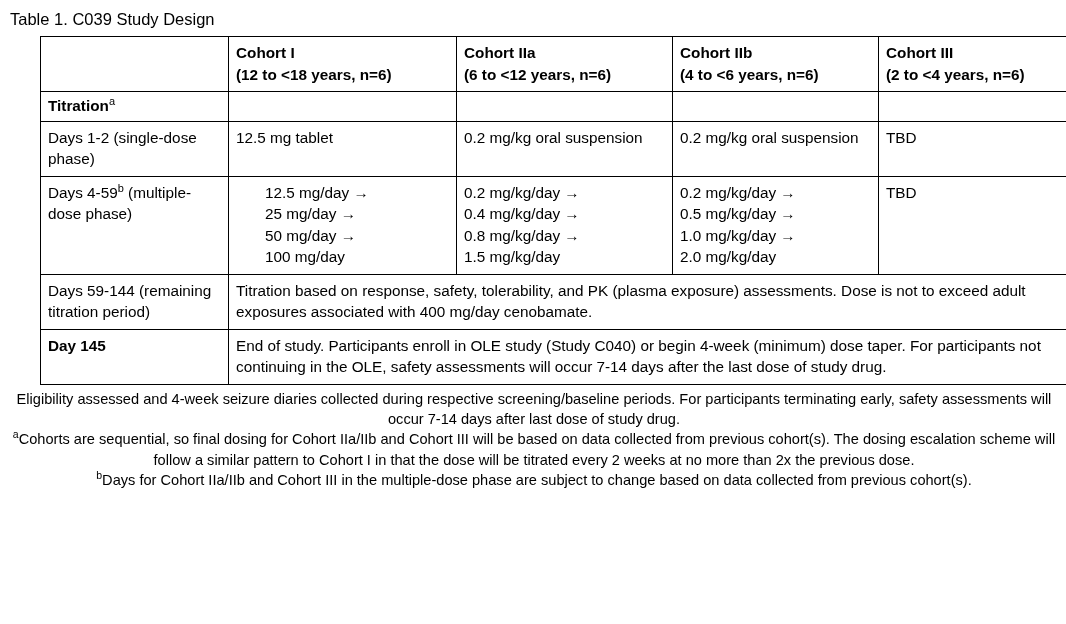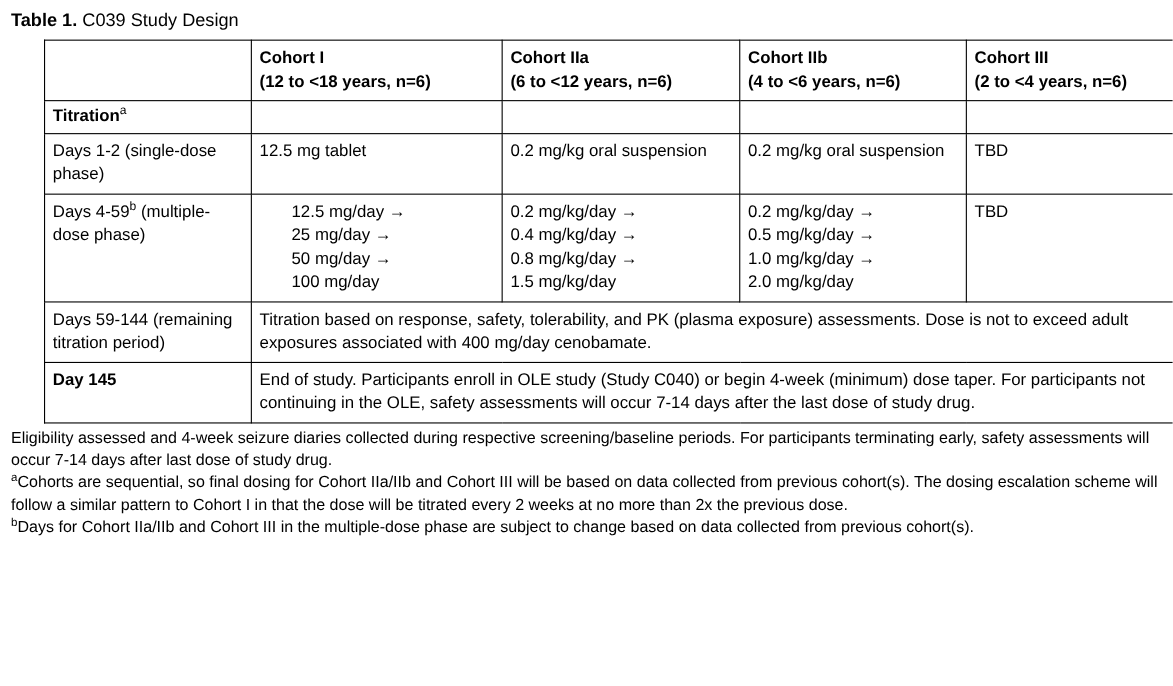--- a/index.html
+++ b/index.html
@@ -18,21 +18,21 @@
     padding: 6px 8px 0 8px;
     box-sizing: border-box;
     width: 1066px;
   }
   .caption {
     font-size: 16.5px;
     line-height: 22px;
     margin: 2px 0 6px 2px;
   }
   .caption .cap-label {
-    font-weight: bold;
+    font-weight: normal;
   }
   table.study {
     border-collapse: collapse;
     width: 1048px;
     table-layout: fixed;
     margin-left: 32px;
   }
   table.study td {
     border: 1px solid #000000;
     vertical-align: top;
@@ -57,20 +57,21 @@
     font-weight: bold;
   }
   .spacer-row td {
     height: 10px;
     padding: 0;
   }
   .notes {
     margin: 4px 0 0 2px;
     font-size: 14.6px;
     line-height: 20.4px;
+    text-align: center;
   }
   .notes p {
     margin: 0;
   }
   sup {
     font-size: 0.72em;
     vertical-align: super;
     line-height: 0;
   }
 </style>

